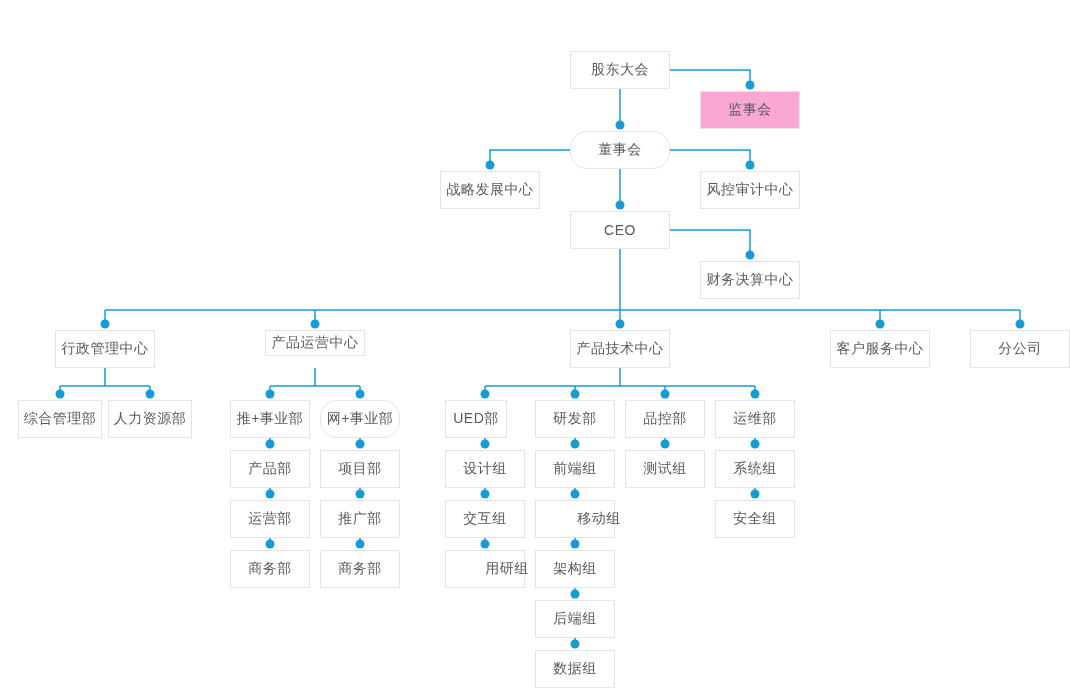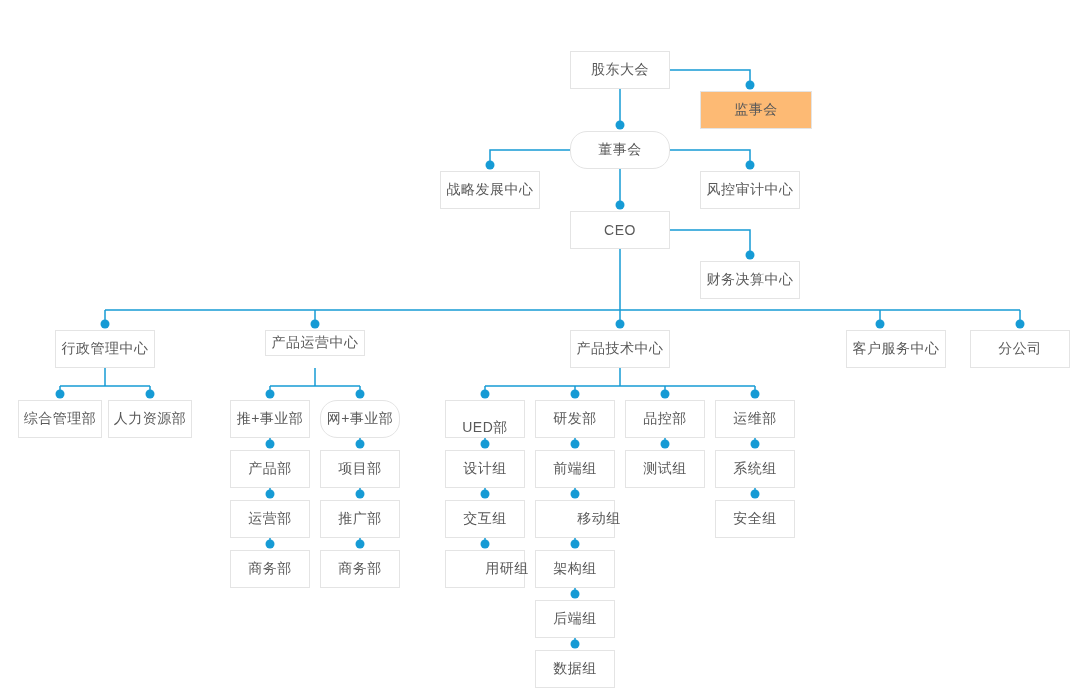--- a/index.html
+++ b/index.html
@@ -120,21 +120,21 @@
       <circle cx="665" cy="444" r="4.5" fill="#169bd5"></circle>
       <polyline points="755,438 755,444" fill="none" stroke="#169bd5" stroke-width="1.5"></polyline>
       <circle cx="755" cy="444" r="4.5" fill="#169bd5"></circle>
       <polyline points="755,488 755,494" fill="none" stroke="#169bd5" stroke-width="1.5"></polyline>
       <circle cx="755" cy="494" r="4.5" fill="#169bd5"></circle>
     </svg>
 
 <div class="org-node" style="left: 570px; top: 51px; width: 100px; height: 38px; border-color: rgb(228, 228, 228); background: rgb(255, 255, 255); color: rgb(89, 89, 89);">
       <span>股东大会</span>
     </div>
-    <div class="org-node" style="left: 700px; top: 91px; width: 112px; height: 38px; border-color: rgb(228, 228, 228); background: #fdba74; color: rgb(89, 89, 89);">
+    <div class="org-node" style="left: 700px; top: 91px; width: 100px; height: 38px; border-color: rgb(228, 228, 228); background: #f9a8d4; color: rgb(89, 89, 89);">
       <span>监事会</span>
     </div>
     <div class="org-node" style="left: 570px; top: 131px; width: 100px; height: 38px; border-color: rgb(228, 228, 228); background: rgb(255, 255, 255); color: rgb(89, 89, 89); border-radius: 17px;">
       <span>董事会</span>
     </div>
     <div class="org-node" style="left: 440px; top: 171px; width: 100px; height: 38px; border-color: rgb(228, 228, 228); background: rgb(255, 255, 255); color: rgb(89, 89, 89);">
       <span>战略发展中心</span>
     </div>
     <div class="org-node" style="left: 700px; top: 171px; width: 100px; height: 38px; border-color: rgb(228, 228, 228); background: rgb(255, 255, 255); color: rgb(89, 89, 89);">
       <span>风控审计中心</span>
@@ -147,39 +147,39 @@
     </div>
     <div class="org-node" style="left: 55px; top: 330px; width: 100px; height: 38px; border-color: rgb(228, 228, 228); background: rgb(255, 255, 255); color: rgb(89, 89, 89);">
       <span>行政管理中心</span>
     </div>
     <div class="org-node" style="left: 265px; top: 330px; width: 100px; height: 26px; border-color: rgb(228, 228, 228); background: rgb(255, 255, 255); color: rgb(89, 89, 89);">
       <span>产品运营中心</span>
     </div>
     <div class="org-node" style="left: 570px; top: 330px; width: 100px; height: 38px; border-color: rgb(228, 228, 228); background: rgb(255, 255, 255); color: rgb(89, 89, 89);">
       <span>产品技术中心</span>
     </div>
-    <div class="org-node" style="left: 830px; top: 330px; width: 100px; height: 38px; border-color: rgb(228, 228, 228); background: rgb(255, 255, 255); color: rgb(89, 89, 89); margin-left: 16px;">
+    <div class="org-node" style="left: 830px; top: 330px; width: 100px; height: 38px; border-color: rgb(228, 228, 228); background: rgb(255, 255, 255); color: rgb(89, 89, 89);">
       <span>客户服务中心</span>
     </div>
     <div class="org-node" style="left: 970px; top: 330px; width: 100px; height: 38px; border-color: rgb(228, 228, 228); background: rgb(255, 255, 255); color: rgb(89, 89, 89);">
       <span>分公司</span>
     </div>
     <div class="org-node" style="left: 18px; top: 400px; width: 84px; height: 38px; border-color: rgb(228, 228, 228); background: rgb(255, 255, 255); color: rgb(89, 89, 89);">
       <span>综合管理部</span>
     </div>
     <div class="org-node" style="left: 108px; top: 400px; width: 84px; height: 38px; border-color: rgb(228, 228, 228); background: rgb(255, 255, 255); color: rgb(89, 89, 89); justify-content: center;">
       <span>人力资源部</span>
     </div>
     <div class="org-node" style="left: 230px; top: 400px; width: 80px; height: 38px; border-color: rgb(228, 228, 228); background: rgb(255, 255, 255); color: rgb(89, 89, 89);">
       <span>推+事业部</span>
     </div>
     <div class="org-node" style="left: 320px; top: 400px; width: 80px; height: 38px; border-color: rgb(228, 228, 228); background: rgb(255, 255, 255); color: rgb(89, 89, 89); border-radius: 17px;">
       <span>网+事业部</span>
     </div>
-    <div class="org-node" style="left: 445px; top: 400px; width: 80px; height: 38px; border-color: rgb(228, 228, 228); background: rgb(255, 255, 255); color: rgb(89, 89, 89); align-items: flex-end;">
+    <div class="org-node" style="left: 445px; top: 400px; width: 62px; height: 38px; border-color: rgb(228, 228, 228); background: rgb(255, 255, 255); color: rgb(89, 89, 89);">
       <span>UED部</span>
     </div>
     <div class="org-node" style="left: 535px; top: 400px; width: 80px; height: 38px; border-color: rgb(228, 228, 228); background: rgb(255, 255, 255); color: rgb(89, 89, 89);">
       <span>研发部</span>
     </div>
     <div class="org-node" style="left: 625px; top: 400px; width: 80px; height: 38px; border-color: rgb(228, 228, 228); background: rgb(255, 255, 255); color: rgb(89, 89, 89);">
       <span>品控部</span>
     </div>
     <div class="org-node" style="left: 715px; top: 400px; width: 80px; height: 38px; border-color: rgb(228, 228, 228); background: rgb(255, 255, 255); color: rgb(89, 89, 89);">
       <span>运维部</span>

